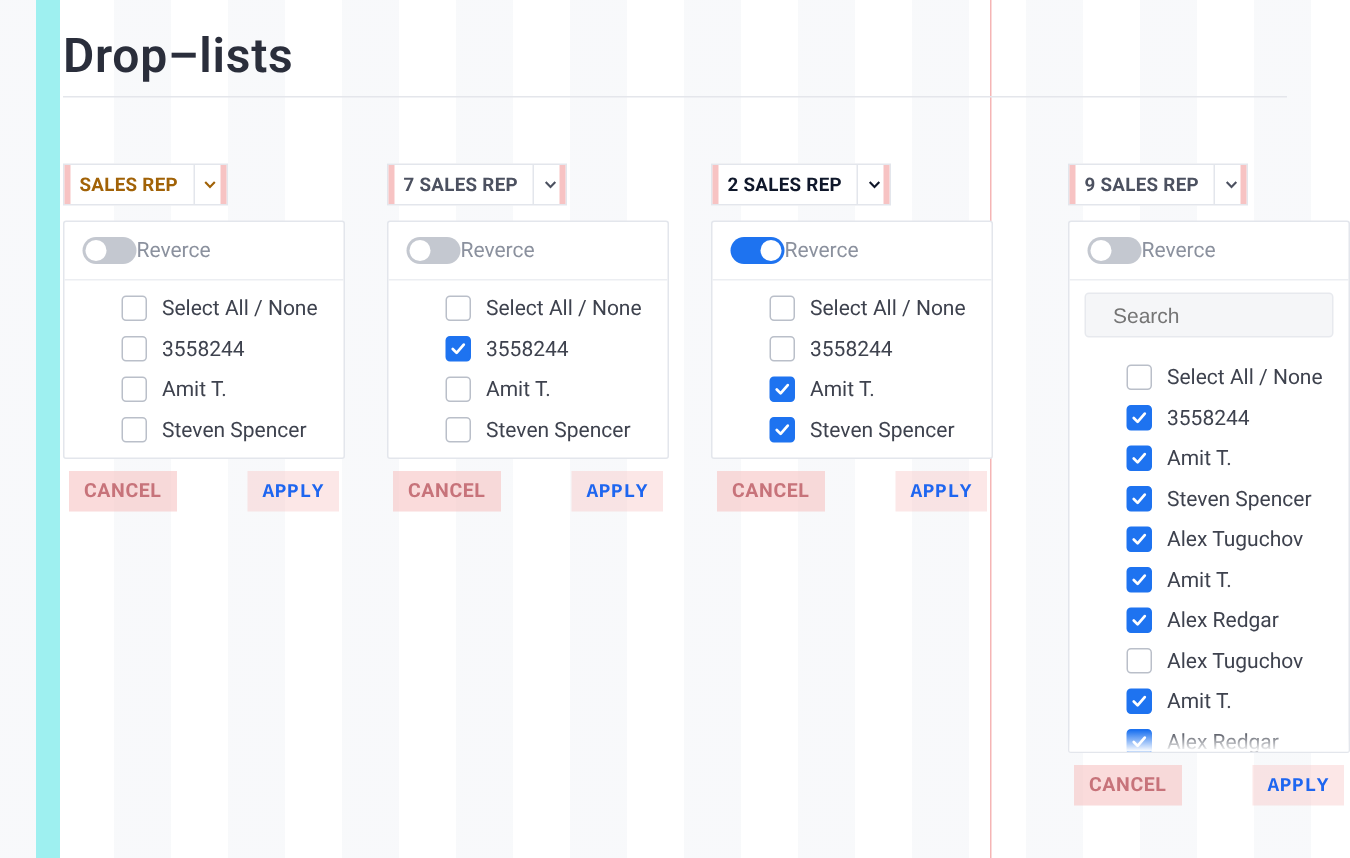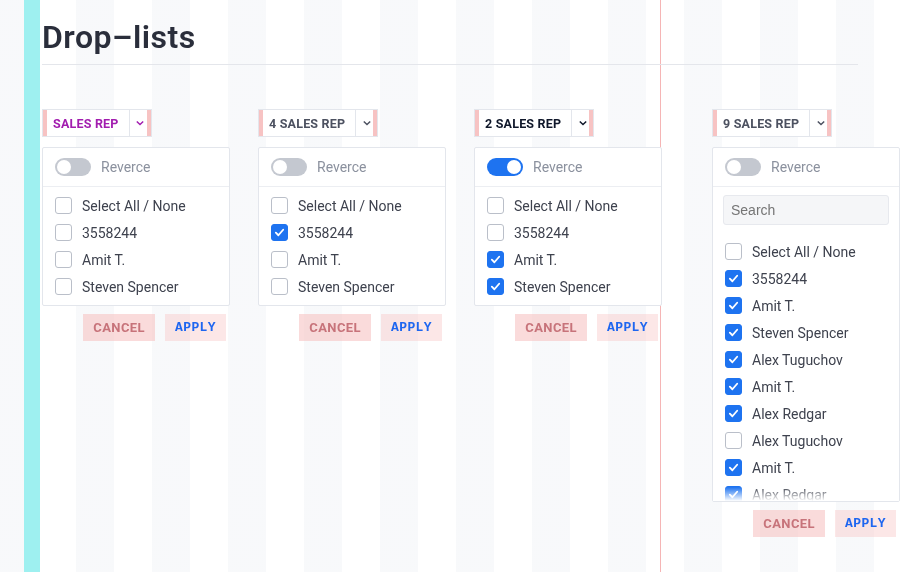--- a/index.html
+++ b/index.html
@@ -68,76 +68,76 @@
     align-items: center;
     white-space: nowrap;
   }
   .trigger .caret {
     width: 22px;
     border-left: 1px solid #e3e6ec;
     display: flex;
     align-items: center;
     justify-content: center;
   }
-  .trigger.blue .lbl, .trigger.blue .caret { color: #a21caf; }
+  .trigger.blue .lbl, .trigger.blue .caret { color: #a16207; }
   .trigger.gray .lbl, .trigger.gray .caret { color: #4c5160; }
   .trigger.red .lbl, .trigger.red .caret { color: #0f172a; }
   .trigger .caret svg { width: 8px; height: 8px; }
   .trigger .pink-edge { position: absolute; top:0; bottom:0; width:4px; background:#f7c3c3; }
   .trigger .pink-edge.l { left:0; }
   .trigger .pink-edge.r { right:0; }
 
   .panel {
     background:#fff;
     border:1px solid #e3e6ec;
     border-radius:2px;
     width: 188px;
   }
   .reverse-row {
-    display:flex; align-items:center; gap:10px;
+    display:flex; align-items:center; 
     padding:10px 12px;
     border-bottom:1px solid #eceef2;
     color:#8b919e; font-size:14px;
   }
   .toggle {
     width:36px; height:18px; border-radius:9px;
     background:#c4c8d0; position:relative; flex:none;
   }
   .toggle::after {
     content:""; position:absolute; width:14px; height:14px; border-radius:50%;
     background:#fff; top:2px; left:2px;
   }
   .toggle.on { background:#1e73f0; }
   .toggle.on::after { left:auto; right:2px; }
 
   .search-wrap { padding:8px 10px; }
   .search {
     display:flex; align-items:center;
     background:#f5f6f8; border:1px solid #e7e9ee; border-radius:3px;
-    height:30px; padding:0 5px; gap:8px;
+    height:30px; padding:0 16px; gap:8px;
     color:#a2a7b3; font-size:14px;
   }
   .search input {
     flex:1; border:none; background:transparent; outline:none;
     font-size:14px; color:#4c5160;
   }
 
   .list { padding:10px 12px; display:flex; flex-direction:column; gap:10px; }
   .list.scroll { max-height: 268px; overflow:hidden; }
-  .opt { display:flex; align-items:center; gap:10px; font-size:14px; color:#3e424e; }
+  .opt { display:flex; align-items:center; gap:10px; font-size:14px; color:#3e424e;margin-left:26px; }
   .cb {
     width:17px; height:17px; border:1.5px solid #babfc9; border-radius:3px;
     flex:none; display:flex; align-items:center; justify-content:center;
     background:#fff;
   }
   .cb.checked { background:#1e73f0; border-color:#1e73f0; }
   .cb.checked svg { width:11px; height:11px; }
 
   .actions {
-    display:flex; justify-content:flex-end; gap:14px;
+    display:flex; justify-content:space-between; gap:14px;
     padding:10px 6px 4px 6px;
   }
   .actions .btn {
     font-size:13px; font-weight:700; letter-spacing:0.4px;
     padding:4px 8px; position:relative;
   }
   .btn.cancel { color:#c7737a; }
   .btn.apply { color:#1e66f0;font-family:Liberation Mono, monospace; }
   .btn .hl {
     position:absolute; inset:-2px -2px -2px -2px;
@@ -192,21 +192,21 @@
               <span class="cb"></span>
               <span>Steven Spencer</span>
             </div>
           </div>
         </div><div class="actions">
           <div class="btn cancel"><span class="hl"></span>CANCEL</div>
           <div class="btn apply"><span class="hl"></span>APPLY</div>
         </div></div>
       <div class="col"><div class="trigger gray">
           <span class="pink-edge l"></span>
-          <span class="lbl">4 SALES REP</span>
+          <span class="lbl">7 SALES REP</span>
           <span class="caret">
             <svg viewBox="0 0 10 10">
               <path d="M1 3 L5 7 L9 3" fill="none" stroke="currentColor" stroke-width="1.8"></path>
             </svg>
           </span>
           <span class="pink-edge r"></span>
         </div><div class="panel">
           <div class="reverse-row">
             <div class="toggle"></div>
             <span>Reverce</span>

